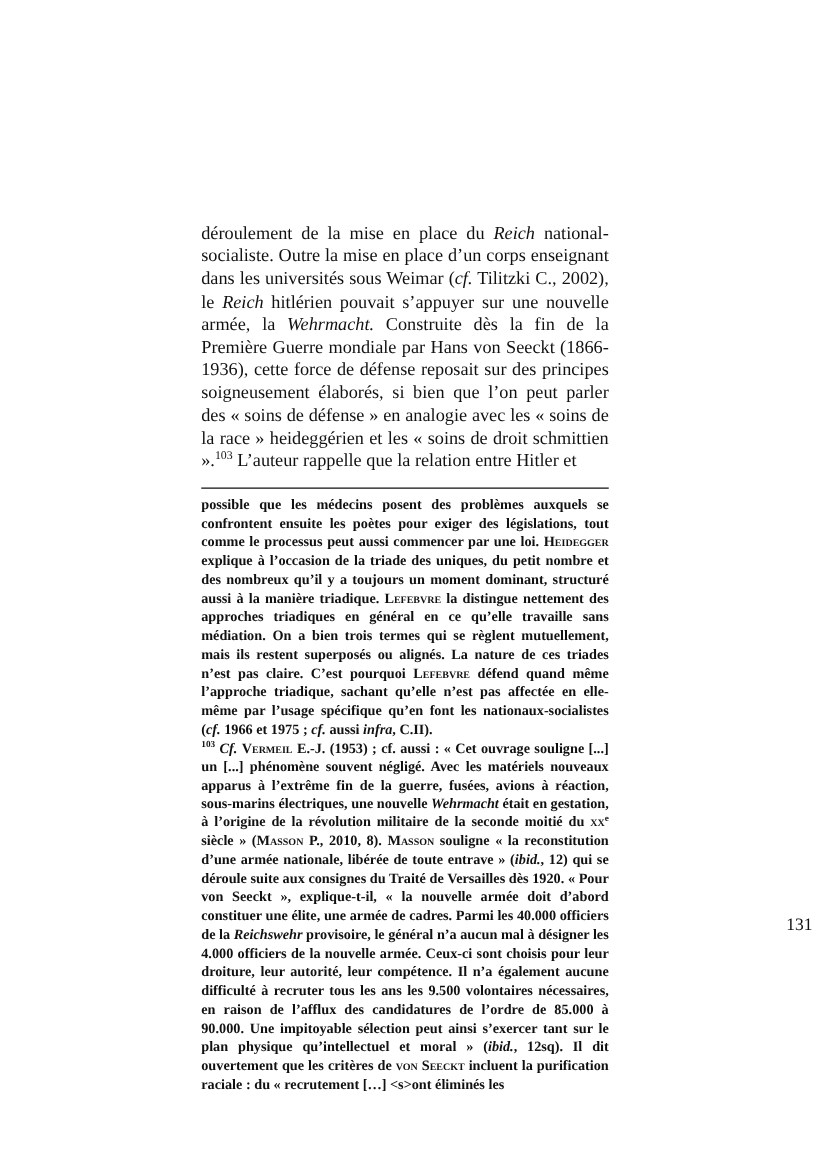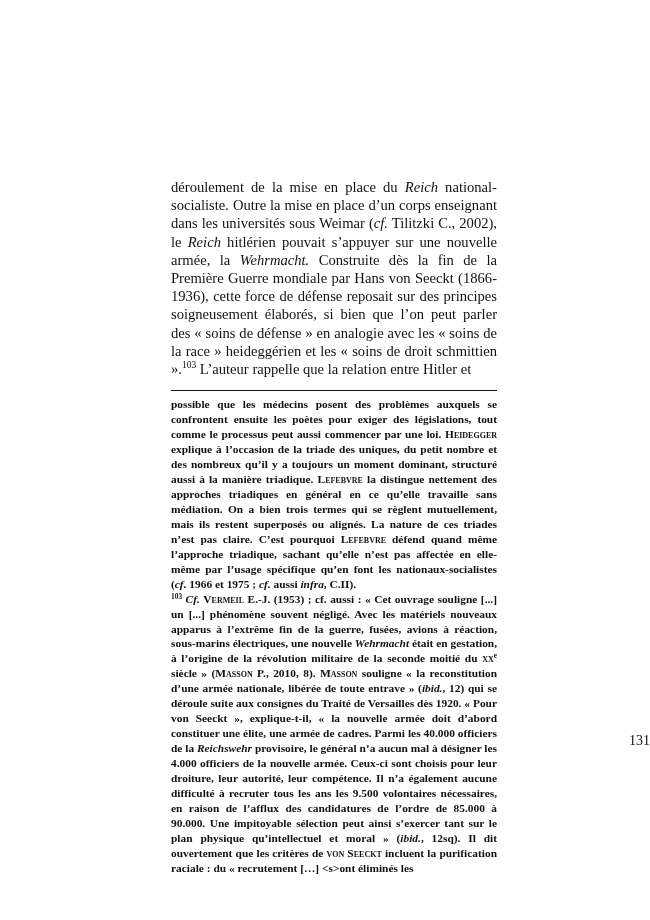--- a/index.html
+++ b/index.html
@@ -1,18 +1,18 @@
 <!DOCTYPE html>
 <html><head>
 <meta charset="utf-8">
 <style>
   html, body { margin: 0; padding: 0; background: #ffffff; }
   body { width: 650px; height: 920px; position: relative; overflow: hidden;
          font-family: "Liberation Serif", "DejaVu Serif", serif; color: #111; }
-  .page { position: absolute; left: 171px; top: 178px; width: 326px; }
+  .page { position: absolute; left: 161px; top: 178px; width: 326px; }
   .main-text { font-size: 14.6px; line-height: 18.2px; text-align: justify; margin: 0; }
   .rule { margin-top: 12px; height: 0; border-top: 1.2px solid #111; width: 100%; }
   .footnotes { margin-top: 6px; font-size: 11.4px; line-height: 14.95px; text-align: justify; }
   .footnotes p { margin: 0; font-weight: bold; }
   .sc { font-variant: small-caps; }
   sup { font-size: 0.65em; line-height: 0; vertical-align: 0.6em; }
   .page-number { position: absolute; top: 733px; left: 0; width: 650px; text-align: right;
                  font-size: 14px; }
 </style>
 </head>

